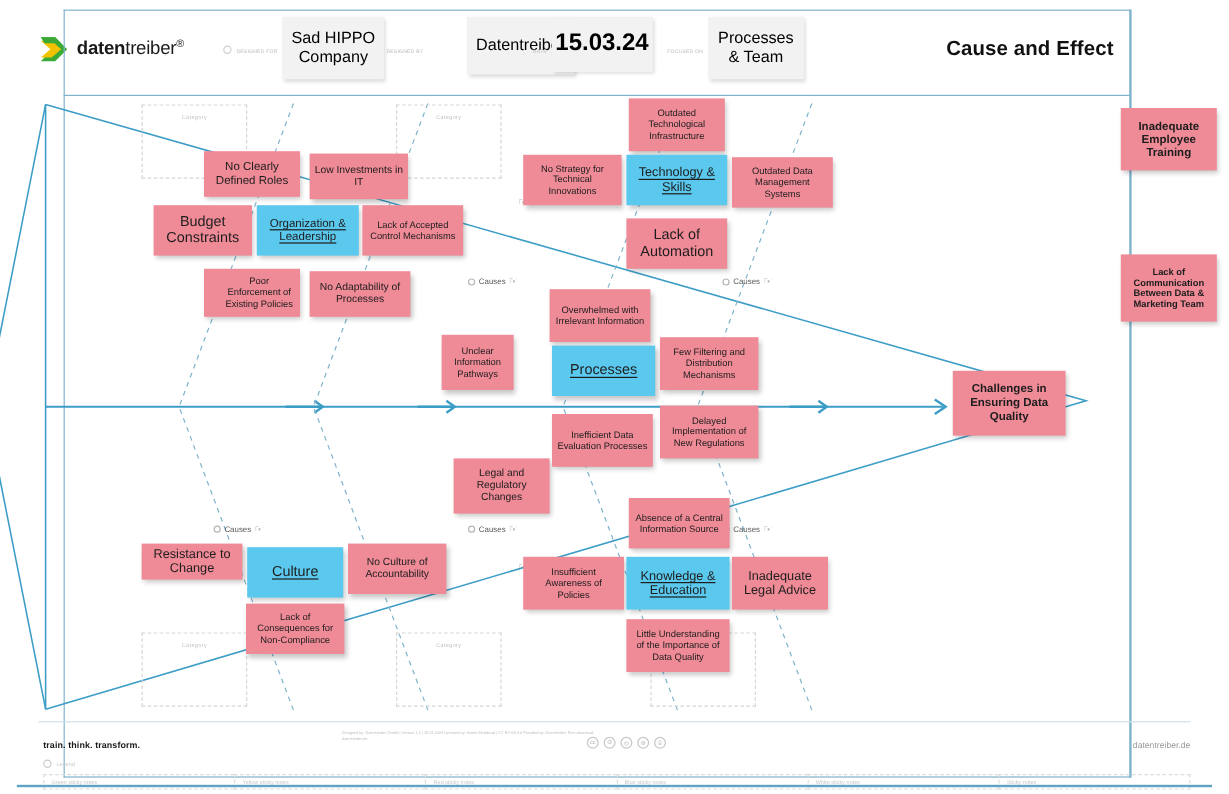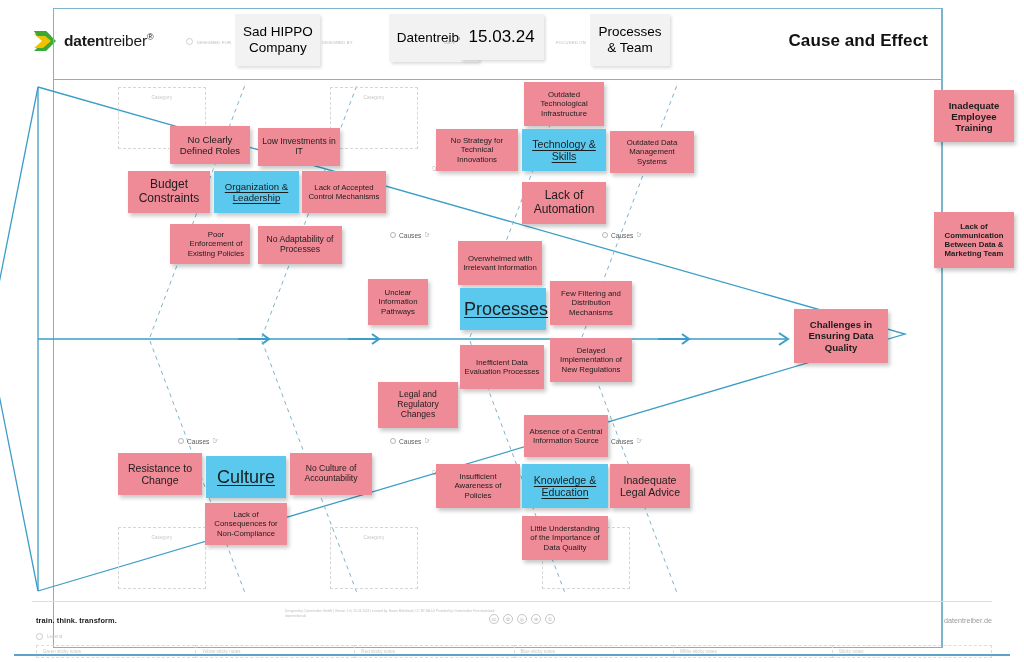--- a/index.html
+++ b/index.html
@@ -70,21 +70,21 @@
   }
   .meta-box {
     background: #f2f2f2;
     box-shadow: 1.5px 2px 3px rgba(0,0,0,.14);
     display: flex; align-items: center; justify-content: center;
     text-align: center; color: #000000; font-size: 13.5px; line-height: 1.18;
     padding: 5px 7px;
   }
   .mb-company { width: 85px; height: 52px; }
   .mb-author  { width: 90px; height: 48px; }
-  .mb-date    { width: 84px; height: 46px; font-size: 17px; }
+  .mb-date    { width: 84px; height: 46px; font-size: 20px; font-weight: bold; }
   .mb-topic   { width: 80px; height: 52px; }
 
   .board-title {
     position: absolute; right: 96px; top: 31px;
     font-size: 17px; font-weight: 700; color: #111; letter-spacing: .1px;
   }
 
   
   #board { position: absolute; left: 0; top: 79px; width: 1024px; height: 522px; }
   #bone-svg { position: absolute; left: 0; top: 0; }
@@ -114,21 +114,21 @@
   .note.blue { background: #5bc8ee; }
   .note .inner { width: 100%; }
   .note.cat .inner {
     text-decoration: underline; text-underline-offset: 2px;
   }
   .fs-9  { font-size: 7.8px; }
   .fs-10 { font-size: 8.6px; }
   .fs-11 { font-size: 9.6px; }
   .fs-12 { font-size: 10.6px; }
   .fs-13 { font-size: 12px; }
-  .fs-14 { font-size: 18px; }
+  .fs-14 { font-size: 12px; }
   .bold  { font-weight: 700; }
 
   
   .causes {
     position: absolute; display: flex; align-items: center; gap: 3px;
     font-size: 6.6px; color: #5b5b5b; white-space: nowrap;
   }
   .causes .circ {
     width: 6px; height: 6px; border: .7px solid #b5b5b5; border-radius: 50%;
     display: inline-block; flex: none;
@@ -369,21 +369,21 @@
     <div class="note red" style="left:378px; top:255px; width:80px; height:46px;margin-top:48px;">
       <div class="inner fs-10">Legal and Regulatory Changes</div>
     </div>
     <div class="note red" style="left:460px; top:266px; width:84px; height:44px;">
       <div class="inner fs-9">Inefficient Data Evaluation Processes</div>
     </div>
     <div class="note red" style="left:550px; top:259px; width:82px; height:44px;">
       <div class="inner fs-9">Delayed Implementation of New Regulations</div>
     </div>
 
-    <div class="note red" style="left:118px; top:374px; width:84px; height:42px;">
+    <div class="note red" style="left:118px; top:374px; width:84px; height:30px;">
       <div class="inner fs-12">Resistance to Change</div>
     </div>
     <div class="note blue cat" style="left:206px; top:377px; width:80px; height:42px;">
       <div class="inner fs-14">Culture</div>
     </div>
     <div class="note red" style="left:290px; top:374px; width:82px; height:42px;">
       <div class="inner fs-10">No Culture of Accountability</div>
     </div>
     <div class="note red" style="left:205px; top:424px; width:82px; height:42px;">
       <div class="inner fs-9">Lack of Consequences for Non-Compliance</div>

